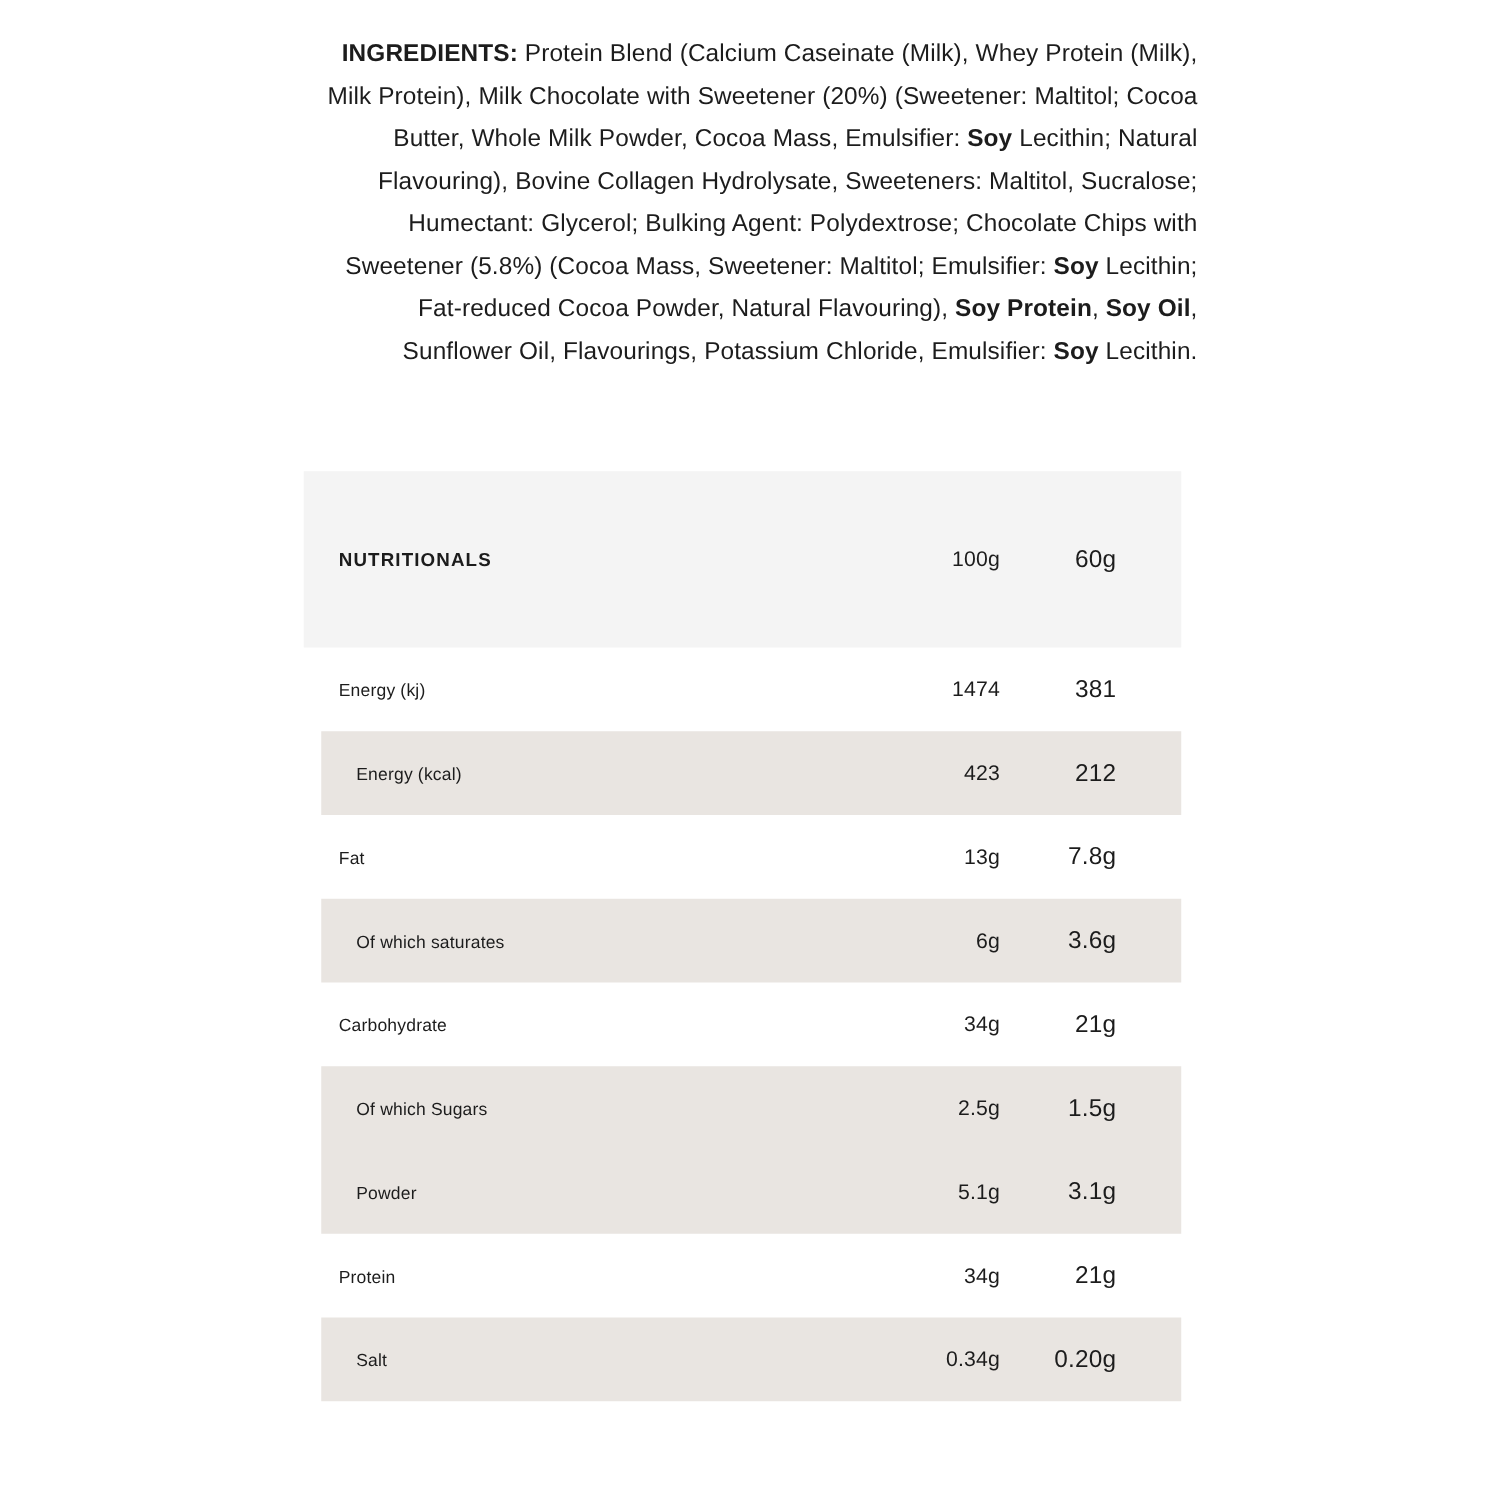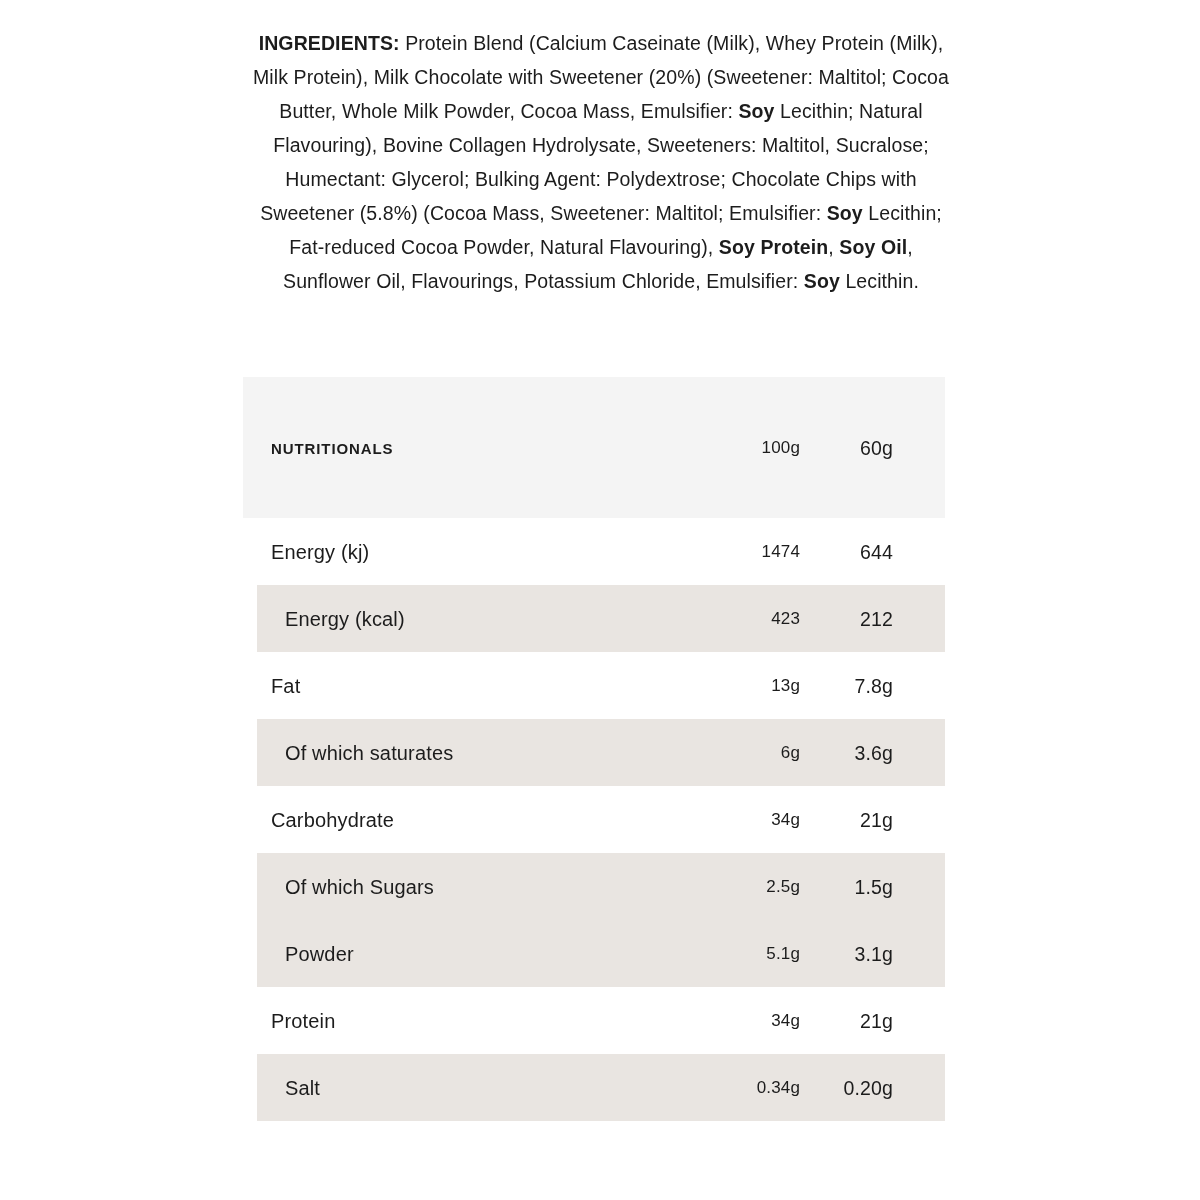--- a/index.html
+++ b/index.html
@@ -27,21 +27,21 @@
   
   .ingredients {
     position: absolute;
     left: 244px;
     top: 6px;
     width: 714px;
     font-size: 19.5px;
     line-height: 34px;
     letter-spacing: 0.1px;
     color: #1c1c1c;
-    text-align: center;
+    text-align: right;
   }
   .ingredients .lead {
     font-weight: 700;
   }
   .ingredients b {
     font-weight: 700;
   }
 
   
   .nutri-table {
@@ -63,21 +63,21 @@
   .nrow.shaded {
     background: #e9e5e1;
     margin-left: 14px;
   }
 
   .nrow .cell-label {
     position: absolute;
     left: 28px;
     top: 50%;
     transform: translateY(-50%);
-    font-size: 20px;
+    font-size: 14px;
     letter-spacing: 0.15px;
     white-space: nowrap;
   }
   .nrow.header .cell-label {
     font-weight: 700;
     font-size: 15px;
     letter-spacing: 0.9px;
   }
 
   .nrow .cell-v1 {
@@ -112,21 +112,21 @@
 
     <div class="nrow header">
       <span class="cell-label">NUTRITIONALS</span>
       <span class="cell-v1">100g</span>
       <span class="cell-v2">60g</span>
     </div>
 
     <div class="nrow">
       <span class="cell-label">Energy (kj)</span>
       <span class="cell-v1">1474</span>
-      <span class="cell-v2">644</span>
+      <span class="cell-v2">381</span>
     </div>
 
     <div class="nrow shaded">
       <span class="cell-label">Energy (kcal)</span>
       <span class="cell-v1">423</span>
       <span class="cell-v2">212</span>
     </div>
 
     <div class="nrow">
       <span class="cell-label">Fat</span>

